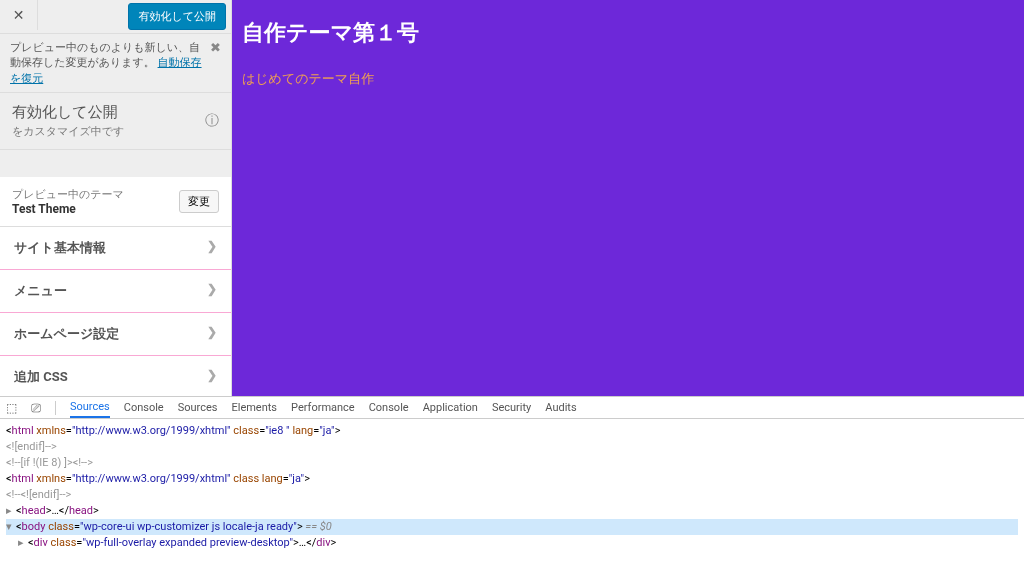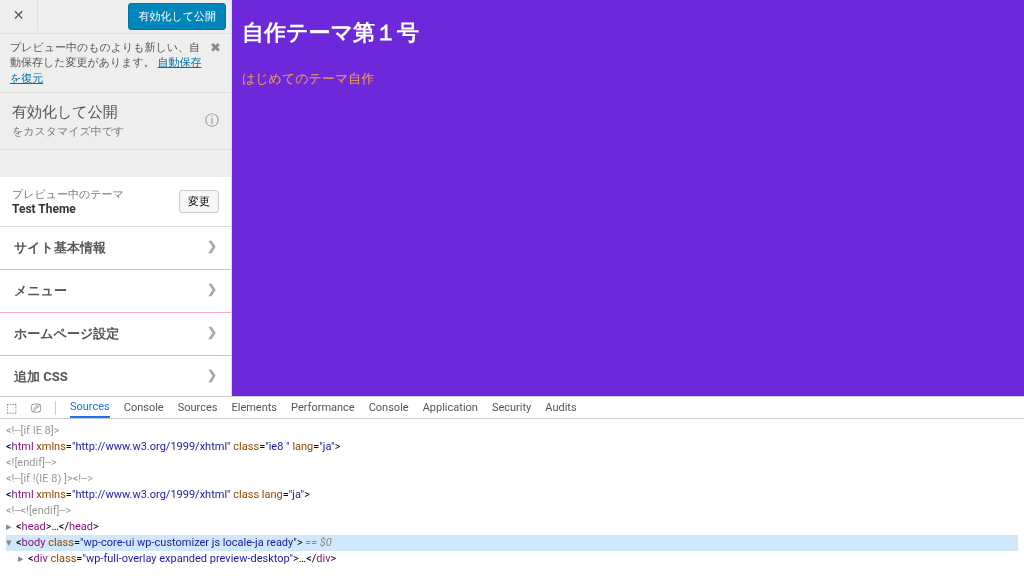--- a/index.html
+++ b/index.html
@@ -129,21 +129,20 @@
     <span class="dt-tab">Console</span>
     <span class="dt-tab">Sources</span>
     <span class="dt-tab">Elements</span>
     <span class="dt-tab">Performance</span>
     <span class="dt-tab">Console</span>
     <span class="dt-tab">Application</span>
     <span class="dt-tab">Security</span>
     <span class="dt-tab">Audits</span>
   </div>
   <div class="dt-body">
-    <div><span class="c-comment">&lt;!--[if IE 8]&gt;</span></div>
     <div>&lt;<span class="c-tag">html</span> <span class="c-attr">xmlns</span>=<span class="c-val">"http://www.w3.org/1999/xhtml"</span> <span class="c-attr">class</span>=<span class="c-val">"ie8 "</span>  <span class="c-attr">lang</span>=<span class="c-val">"ja"</span>&gt;</div>
     <div><span class="c-comment">&lt;![endif]--&gt;</span></div>
     <div><span class="c-comment">&lt;!--[if !(IE 8) ]&gt;&lt;!--&gt;</span></div>
     <div>&lt;<span class="c-tag">html</span> <span class="c-attr">xmlns</span>=<span class="c-val">"http://www.w3.org/1999/xhtml"</span> <span class="c-attr">class</span> <span class="c-attr">lang</span>=<span class="c-val">"ja"</span>&gt;</div>
     <div><span class="c-comment">&lt;!--&lt;![endif]--&gt;</span></div>
     <div><span class="tri">▸</span>&lt;<span class="c-tag">head</span>&gt;…&lt;/<span class="c-tag">head</span>&gt;</div>
     <div class="hl"><span class="tri">▾</span>&lt;<span class="c-tag">body</span> <span class="c-attr">class</span>=<span class="c-val">"wp-core-ui wp-customizer js locale-ja ready"</span>&gt;<span class="c-sel"> == $0</span></div>
     <div class="ind1"><span class="tri">▸</span>&lt;<span class="c-tag">div</span> <span class="c-attr">class</span>=<span class="c-val">"wp-full-overlay expanded preview-desktop"</span>&gt;…&lt;/<span class="c-tag">div</span>&gt;</div>
     
     

